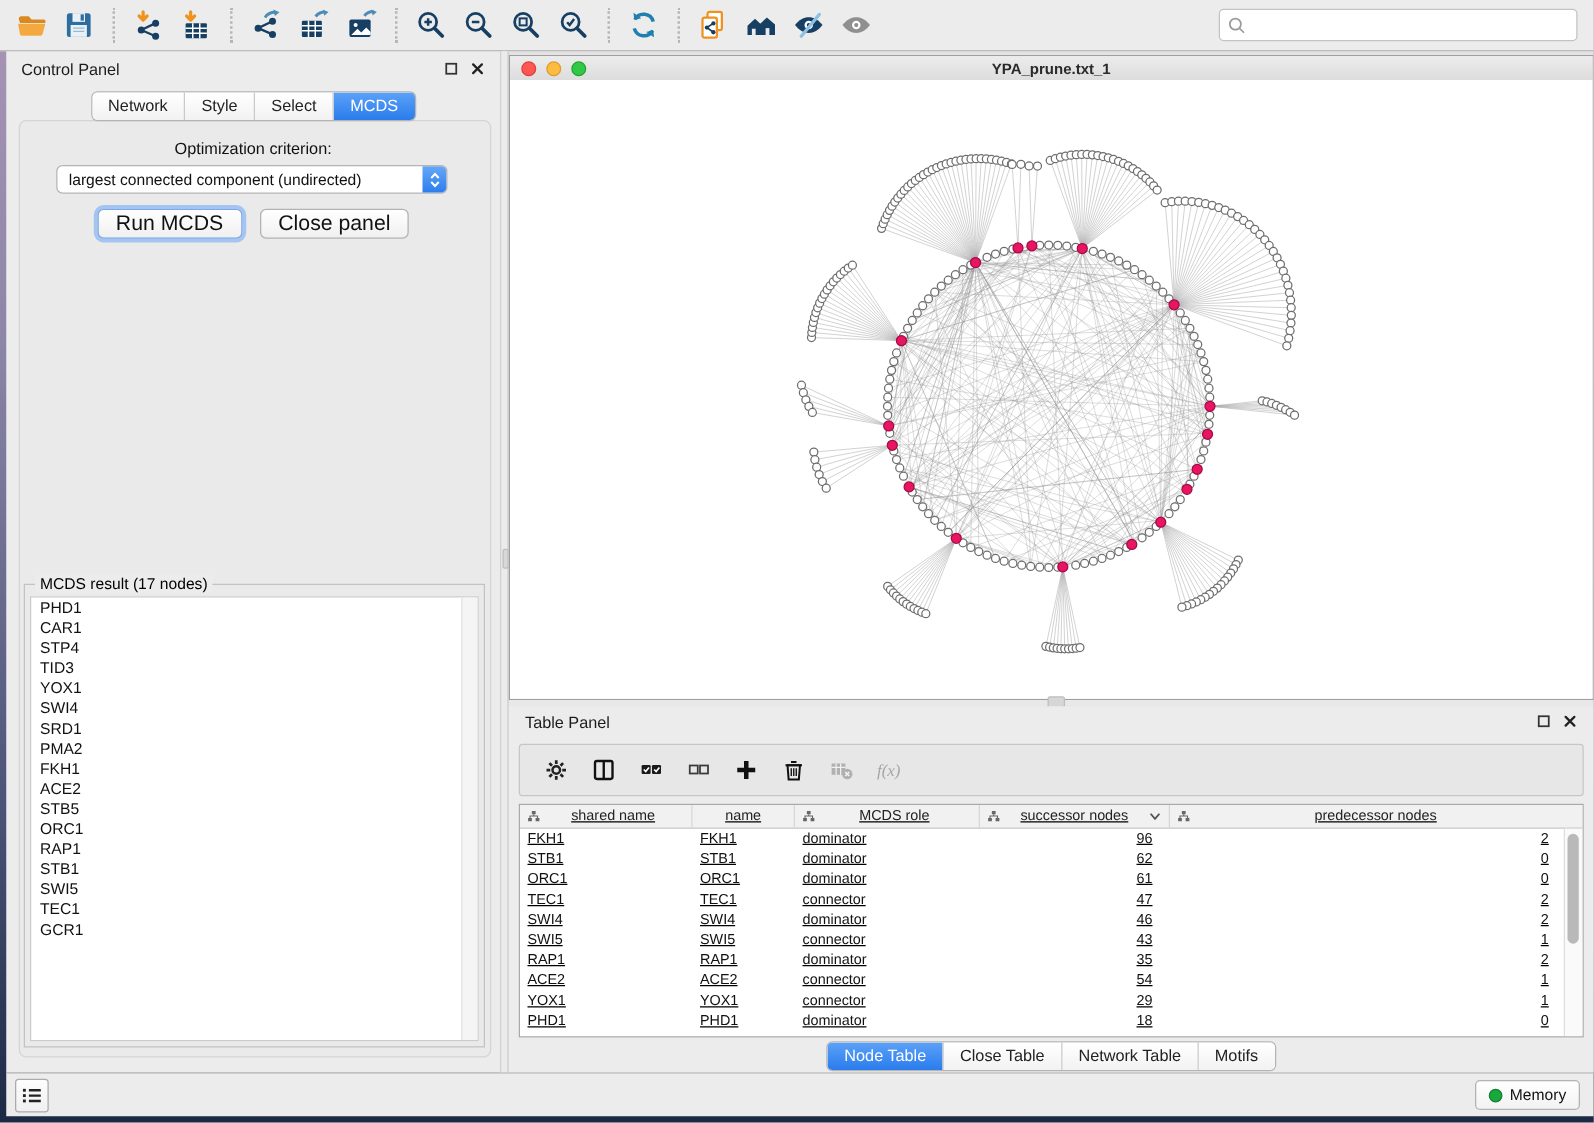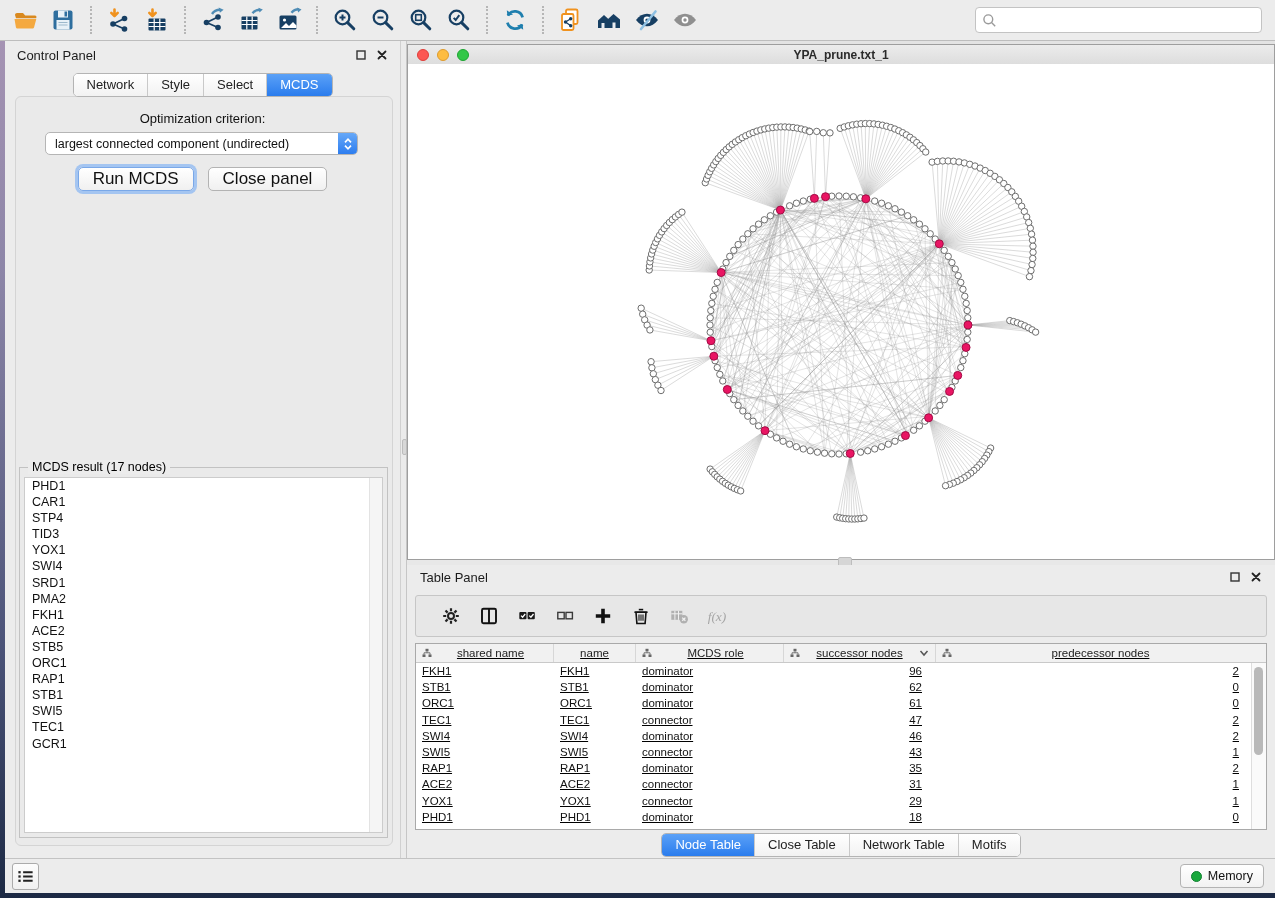--- a/index.html
+++ b/index.html
@@ -64,21 +64,21 @@
   .tl-green{background:#33c748;border:1px solid #1da532;}
   .net-title{position:absolute;left:0;right:0;text-align:center;font-size:12px;font-weight:700;color:#2a2a2a;}
   .net-canvas{position:absolute;left:0;top:19px;right:0;bottom:0;background:#fff;overflow:hidden;}
   .h-splitter{position:absolute;left:7px;top:519px;right:0;height:5px;background:#e8e8e8;}
   .h-handle{position:absolute;left:431px;top:-3px;width:12px;height:8px;background:#d6d6d6;border:1px solid #bdbdbd;border-radius:2px;}
   
   .table-panel{position:absolute;left:7px;top:524px;right:0;height:293px;background:#ececec;}
   .tp-titlebar{height:24px;display:flex;align-items:center;padding:0 13px;box-sizing:border-box;}
   .tp-toolbar{position:absolute;left:8px;top:30px;width:852px;height:42px;background:#e7e7e7;border:1px solid #c6c6c6;
     border-radius:3px;box-sizing:border-box;display:flex;align-items:center;padding-left:10px;}
-  .tpt-btn{width:32px;height:32px;border:none;background:transparent;display:flex;align-items:center;justify-content:flex-end;margin:0 3px;padding:0;}
+  .tpt-btn{width:32px;height:32px;border:none;background:transparent;display:flex;align-items:center;justify-content:center;margin:0 3px;padding:0;}
   .tpt-btn svg{width:20px;height:20px;}
   .tpt-btn.disabled{opacity:.45;}
   .data-table{position:absolute;left:8px;top:78px;width:852px;height:187px;background:#fff;border:1px solid #a9a9a9;box-sizing:border-box;overflow:hidden;text-decoration:underline;}
   .dt-header{display:flex;height:19px;background:#f1f1f1;border-bottom:1px solid #c9c9c9;box-sizing:border-box;}
   .dt-hcell{display:flex;align-items:center;border-right:1px solid #d7d7d7;box-sizing:border-box;padding:0 4px;}
   .dt-hcell:last-child{border-right:none;}
   .dt-hcell .tree{flex:none;width:10px;height:10px;margin-left:2px;}
   .dt-hcell .hlabel{flex:1;text-align:center;font-size:11.5px;color:#222;white-space:nowrap;overflow:hidden;}
   .dt-hcell .sort{flex:none;width:10px;height:8px;margin-right:2px;}
   .dt-row{display:flex;height:16.2px;align-items:center;}
@@ -1227,21 +1227,21 @@
             <div class="dt-cell" style="width: 138px;">RAP1</div>
             <div class="dt-cell" style="width: 82px;">RAP1</div>
             <div class="dt-cell" style="width: 148px;">dominator</div>
             <div class="dt-cell num" style="width: 152px;">35</div>
             <div class="dt-cell num" style="width: 317px;">2</div>
           </div>
           <div class="dt-row">
             <div class="dt-cell" style="width: 138px;">ACE2</div>
             <div class="dt-cell" style="width: 82px;">ACE2</div>
             <div class="dt-cell" style="width: 148px;">connector</div>
-            <div class="dt-cell num" style="width: 152px;">31</div>
+            <div class="dt-cell num" style="width: 152px;">54</div>
             <div class="dt-cell num" style="width: 317px;">1</div>
           </div>
           <div class="dt-row">
             <div class="dt-cell" style="width: 138px;">YOX1</div>
             <div class="dt-cell" style="width: 82px;">YOX1</div>
             <div class="dt-cell" style="width: 148px;">connector</div>
             <div class="dt-cell num" style="width: 152px;">29</div>
             <div class="dt-cell num" style="width: 317px;">1</div>
           </div>
           <div class="dt-row">

